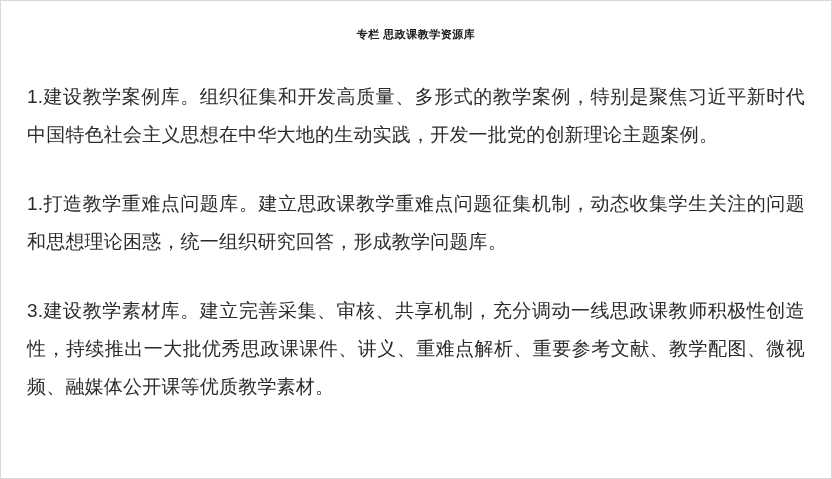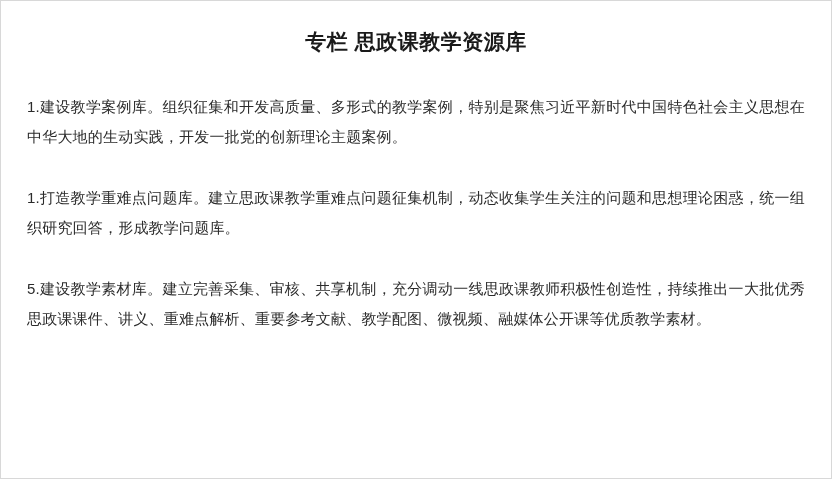--- a/index.html
+++ b/index.html
@@ -17,49 +17,49 @@
   .panel {
     box-sizing: border-box;
     width: 832px;
     height: 479px;
     border: 1px solid #d8d8d8;
     background: #ffffff;
     padding: 0 26px;
   }
   .panel-title {
     text-align: center;
-    font-size: 21px;
+    font-size: 11px;
     font-weight: bold;
     color: #1a1a1a;
     letter-spacing: 0.5px;
     margin-top: 26px;
     margin-bottom: 0;
     line-height: 1.4;
   }
   .body-list {
     margin: 0;
     padding: 0;
     list-style: none;
   }
   .para {
-    font-size: 15px;
+    font-size: 19px;
     line-height: 2.0;
     color: #2b2b2b;
     text-align: justify;
     letter-spacing: 0.2px;
     margin: 0;
   }
   .para-1 { margin-top: 36px; }
   .para-2 { margin-top: 31px; }
   .para-3 { margin-top: 31px; }
   .para-4 { margin-top: 31px; }
 </style>
 </head>
 <body>
 
 <div class="panel">
   <div class="panel-title">专栏  思政课教学资源库</div>
   <div class="body-list">
     <p class="para para-1">1.建设教学案例库。组织征集和开发高质量、多形式的教学案例，特别是聚焦习近平新时代中国特色社会主义思想在中华大地的生动实践，开发一批党的创新理论主题案例。</p>
     <p class="para para-2">1.打造教学重难点问题库。建立思政课教学重难点问题征集机制，动态收集学生关注的问题和思想理论困惑，统一组织研究回答，形成教学问题库。</p>
-    <p class="para para-3">5.建设教学素材库。建立完善采集、审核、共享机制，充分调动一线思政课教师积极性创造性，持续推出一大批优秀思政课课件、讲义、重难点解析、重要参考文献、教学配图、微视频、融媒体公开课等优质教学素材。</p>
+    <p class="para para-3">3.建设教学素材库。建立完善采集、审核、共享机制，充分调动一线思政课教师积极性创造性，持续推出一大批优秀思政课课件、讲义、重难点解析、重要参考文献、教学配图、微视频、融媒体公开课等优质教学素材。</p>
   </div>
 </div>
 
 </body></html>

